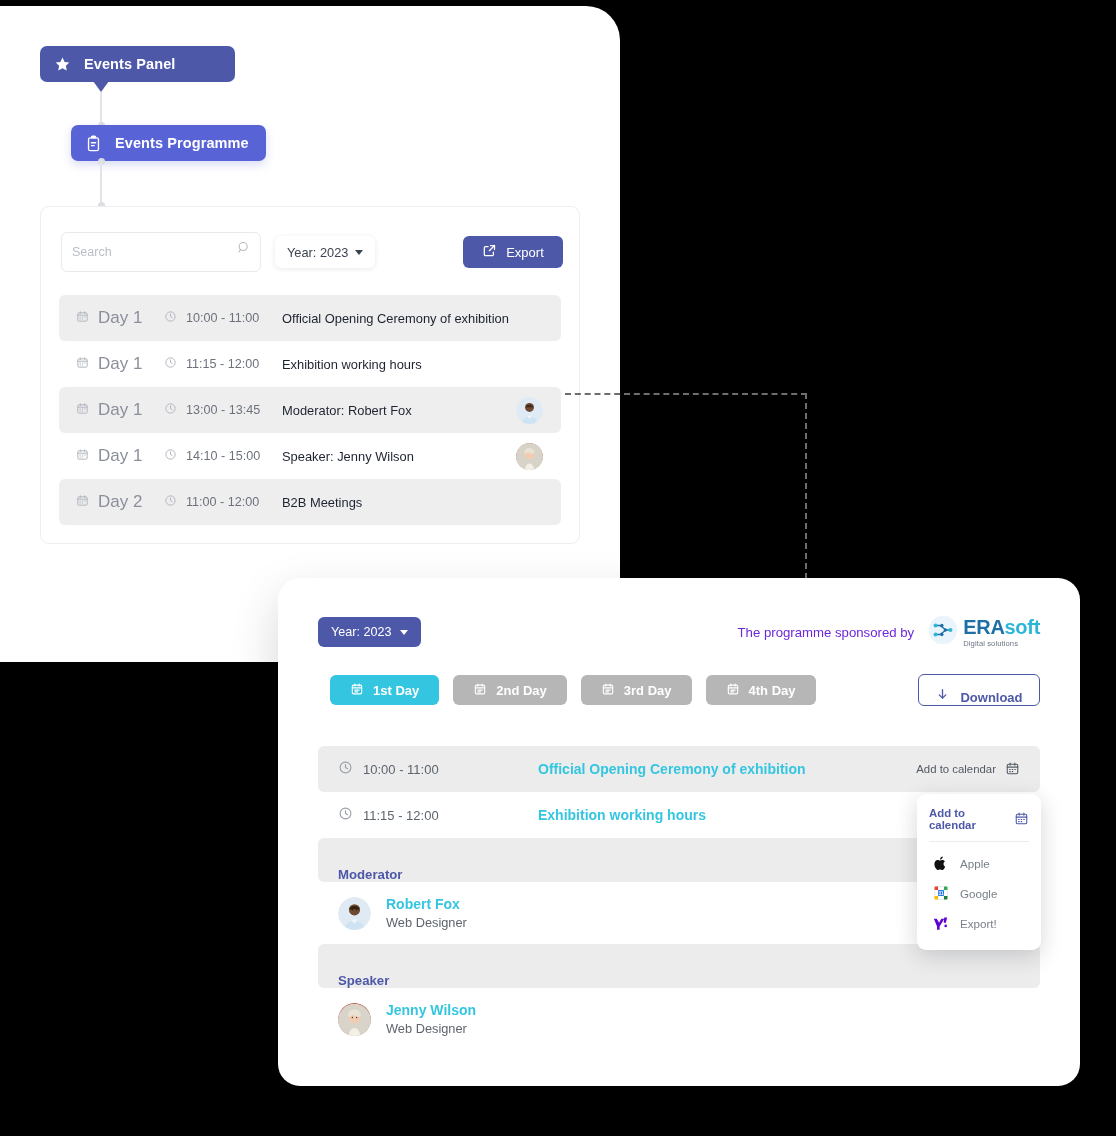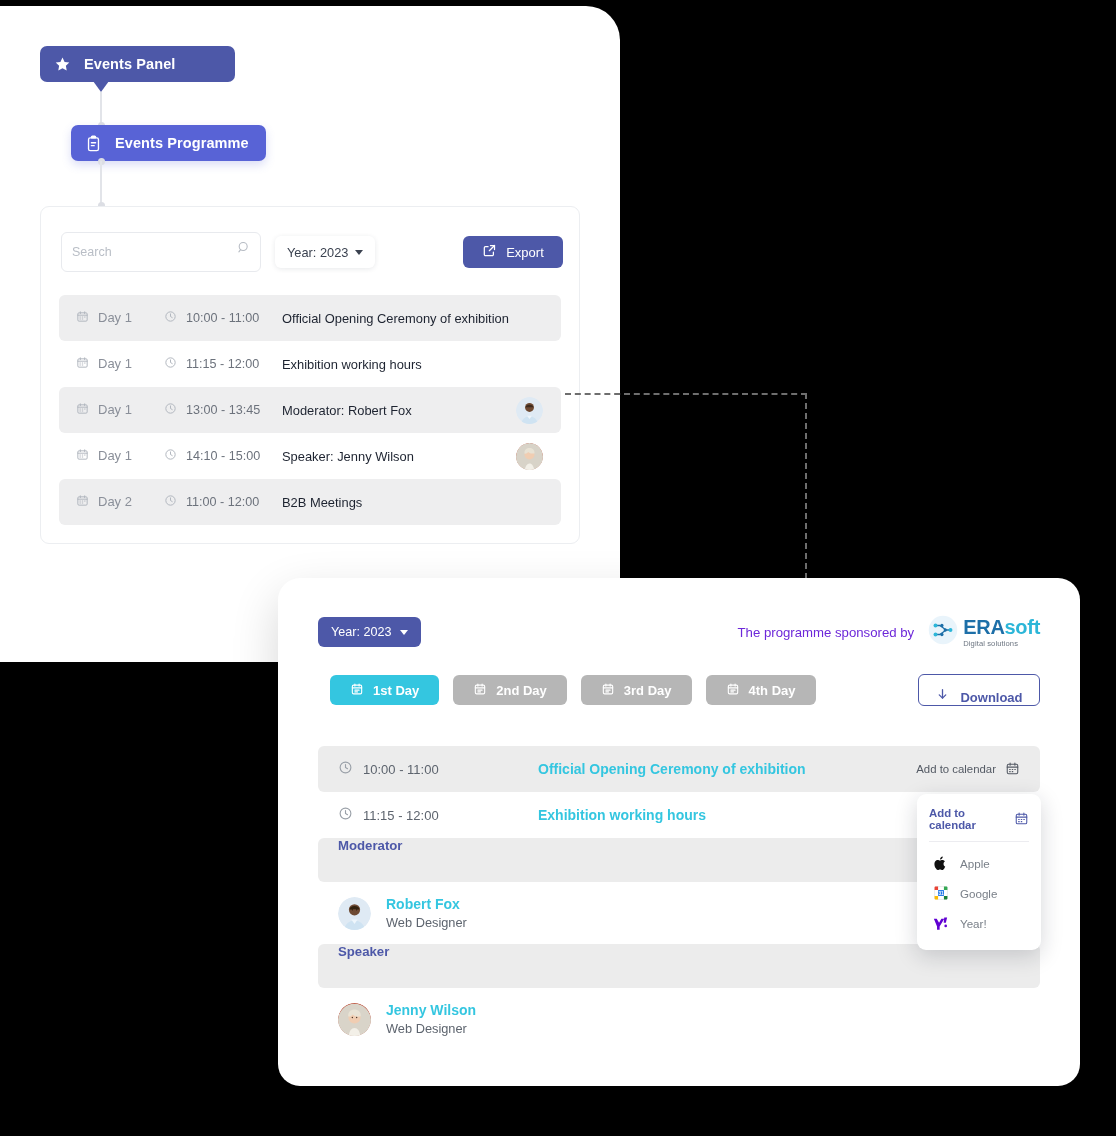--- a/index.html
+++ b/index.html
@@ -166,21 +166,21 @@
     display: flex;
     align-items: center;
     height: 46px;
     border-radius: 6px;
     padding: 0 18px 0 17px;
   }
   .trow.alt { background: #eeeeef; }
   .cell-day {
     display: flex; align-items: flex-start; gap: 9px;
     width: 88px;
-    font-size: 13px;
+    font-size: 17px;
     color: #8a8f99;
   }
   .cell-time {
     display: flex; align-items: center; gap: 9px;
     width: 118px;
     font-size: 12.6px;
     color: #6c727c;
   }
   .cell-title {
     flex: 1;
@@ -339,21 +339,21 @@
   }
   .ag-cal {
     display: flex; align-items: center; gap: 9px;
     font-size: 11.4px;
     color: #545a64;
     white-space: nowrap;
     cursor: pointer;
   }
 
   .sec-head {
-    display: flex; align-items: flex-start;
+    display: flex; align-items: flex-end;
     height: 44px;
     padding: 0 20px;
     border-radius: 6px;
     background: #ececec;
     font-size: 13.2px;
     font-weight: bold;
     color: #4d58a8;
   }
   .person {
     display: flex; align-items: center;
@@ -838,18 +838,18 @@
       </div>
 
       <div class="cal-item">
         <span class="cal-ico">
           <svg width="15" height="14" viewBox="0 0 26 24">
             <path d="M1.5 4.5h5l4 7 4-7h5l-8 13.5v5.5h-4.5V18z" fill="#6001d2"></path>
             <circle cx="22" cy="17" r="2.3" fill="#6001d2"></circle>
             <path d="M19.5 2.5h5l-2.2 9h-3.8z" fill="#6001d2"></path>
           </svg>
         </span>
-        <span>Year!</span>
+        <span>Export!</span>
       </div>
     </div>
 
   </div>
 </div>
 
 </body></html>

